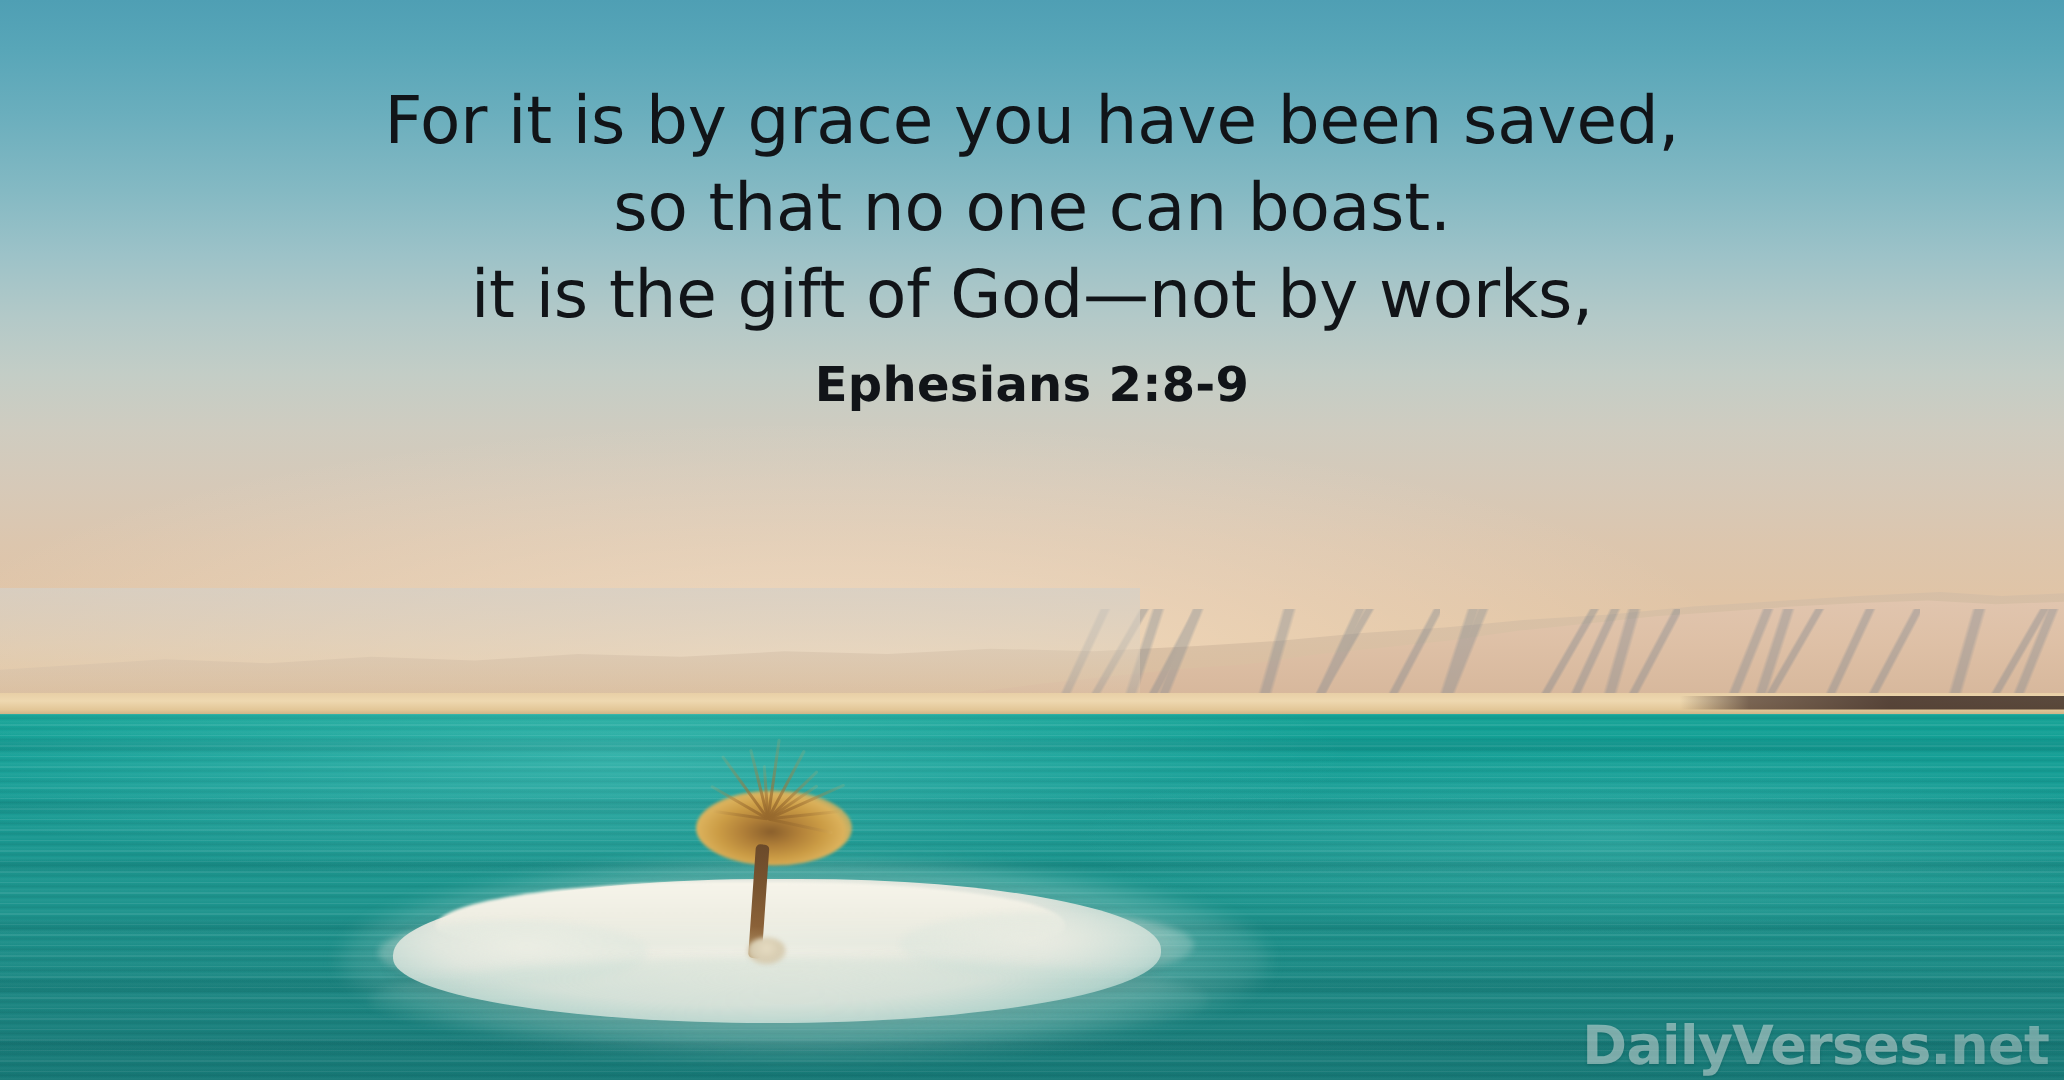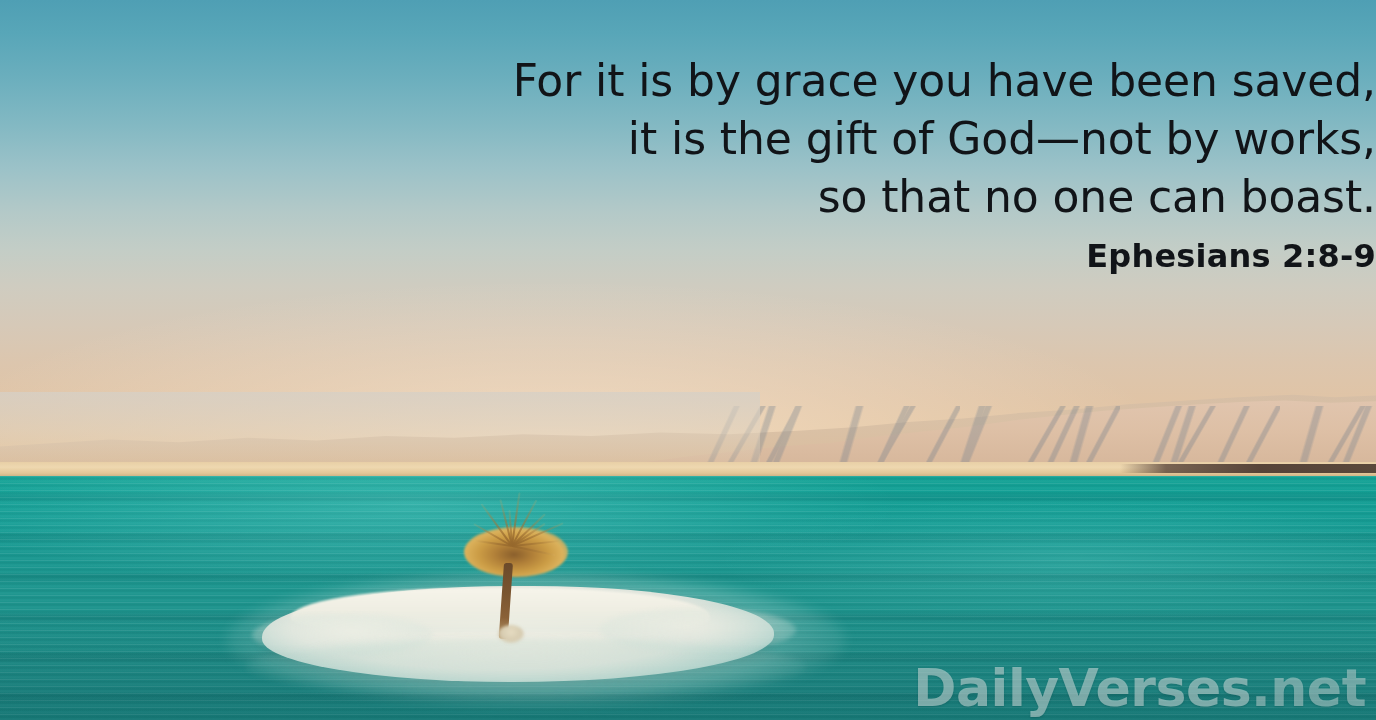--- a/index.html
+++ b/index.html
@@ -296,21 +296,21 @@
     background: linear-gradient(to right, rgba(150,104,44,0.95), rgba(224,186,110,0.15));
     transform-origin: left center;
     border-radius: 2px;
   }
 
   
   .verse-block {
     position: absolute;
     left: 0; top: 52px;
     width: 1376px;
-    text-align: right;
+    text-align: center;
     color: #111418;
     z-index: 5;
   }
   .verse-line {
     font-size: 44px;
     line-height: 58px;
     font-weight: 400;
     letter-spacing: -0.1px;
     white-space: nowrap;
   }
@@ -320,21 +320,21 @@
     line-height: 52px;
     font-weight: 700;
     letter-spacing: 0.2px;
   }
 
   
   .watermark {
     position: absolute;
     right: 10px;
     bottom: 2px;
-    font-size: 52px;
+    font-size: 36px;
     font-weight: 700;
     letter-spacing: -0.5px;
     color: rgba(228,236,234,0.50);
     text-shadow: 0 1px 2px rgba(0,40,42,0.18);
     z-index: 6;
   }
   .watermark .tld { font-weight: 700; opacity: 0.88; }
 </style>
 </head>
 <body>
@@ -378,22 +378,22 @@
       <div class="twig" style="left:62px; top:34px; width:38px; transform:rotate(-172deg);"></div>
       <div class="twig" style="left:62px; top:34px; width:40px; transform:rotate(-34deg);"></div>
       <div class="twig" style="left:62px; top:34px; width:36px; transform:rotate(-94deg);"></div>
     </div>
     <div class="trunk"></div>
     <div class="trunk-base"></div>
   </div>
 
   <div class="verse-block">
     <div class="verse-line">For it is by grace you have been saved,</div>
+    <div class="verse-line">so that no one can boast.</div>
     <div class="verse-line">it is the gift of God—not by works,</div>
-    <div class="verse-line">so that no one can boast.</div>
     <div class="verse-ref">Ephesians 2:8-9</div>
   </div>
 
   <div class="watermark">
     <span>DailyVerses</span><span class="tld">.net</span>
   </div>
 
 </div>
 
 </body></html>

